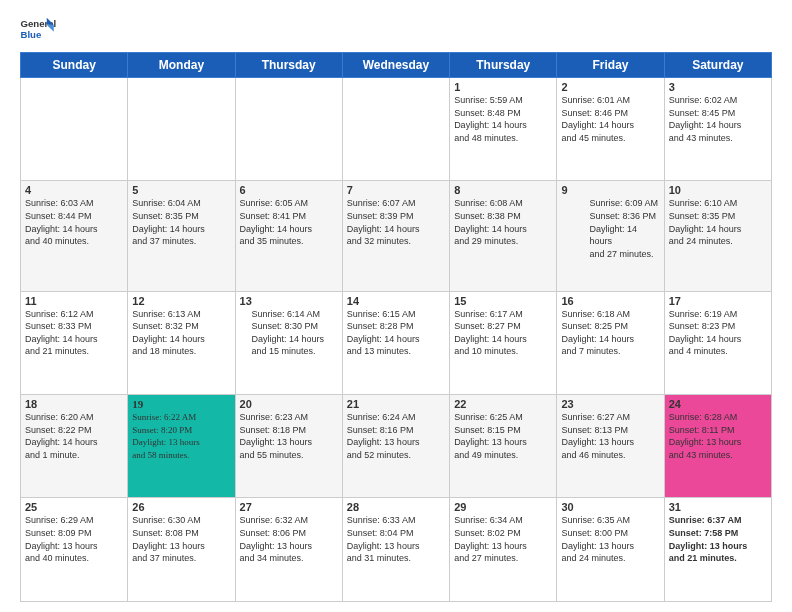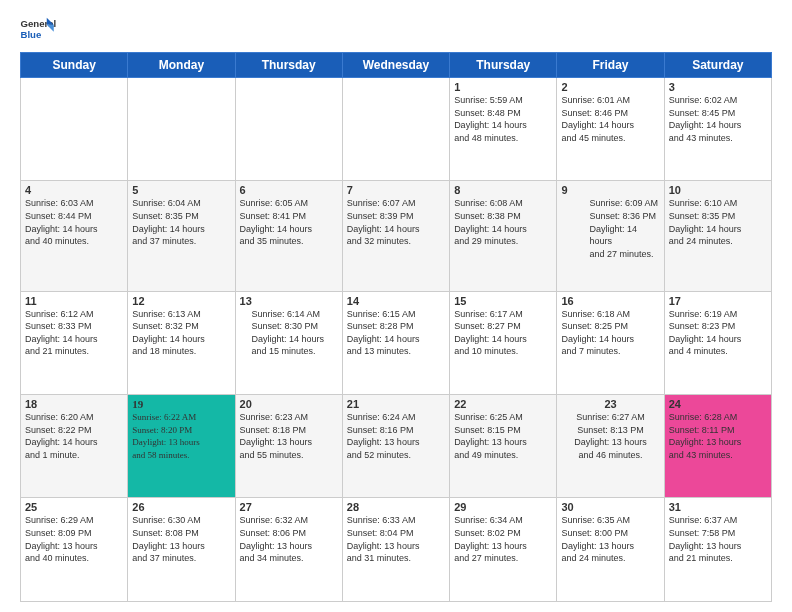--- a/index.html
+++ b/index.html
@@ -279,21 +279,21 @@
 Daylight: 13 hours
 and 52 minutes.</div>
           </td>
           <td style="background: rgb(245, 245, 245);">
             <span class="day-num">22</span>
             <div class="day-info" style="white-space: pre-line;">Sunrise: 6:25 AM
 Sunset: 8:15 PM
 Daylight: 13 hours
 and 49 minutes.</div>
           </td>
-          <td style="background: rgb(245, 245, 245); text-align: center;">
+          <td style="background: rgb(245, 245, 245);">
             <span class="day-num">23</span>
             <div class="day-info" style="white-space: pre-line;">Sunrise: 6:27 AM
 Sunset: 8:13 PM
 Daylight: 13 hours
 and 46 minutes.</div>
           </td>
           <td style="background: #ec4899;">
             <span class="day-num">24</span>
             <div class="day-info" style="white-space: pre-line;">Sunrise: 6:28 AM
 Sunset: 8:11 PM
@@ -339,21 +339,21 @@
           </td>
           <td>
             <span class="day-num">30</span>
             <div class="day-info" style="white-space: pre-line;">Sunrise: 6:35 AM
 Sunset: 8:00 PM
 Daylight: 13 hours
 and 24 minutes.</div>
           </td>
           <td>
             <span class="day-num">31</span>
-            <div class="day-info" style="white-space: pre-line;">Sunrise: 6:37 AM
+            <div class="day-info" style="white-space: pre-line; font-weight: bold;">Sunrise: 6:37 AM
 Sunset: 7:58 PM
 Daylight: 13 hours
 and 21 minutes.</div>
           </td>
         </tr>
       </tbody>
   </table>
 </div>
 
 </body></html>

